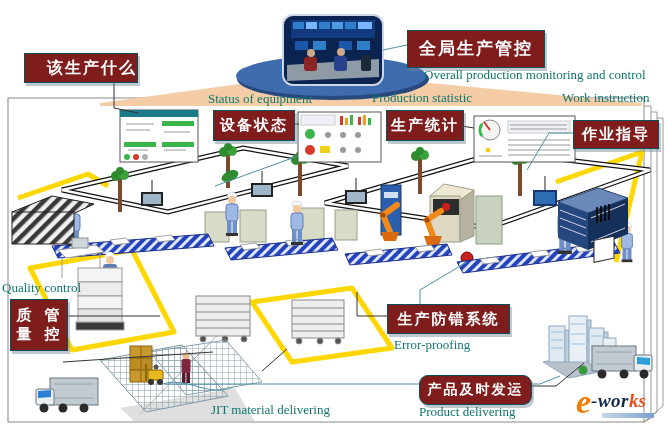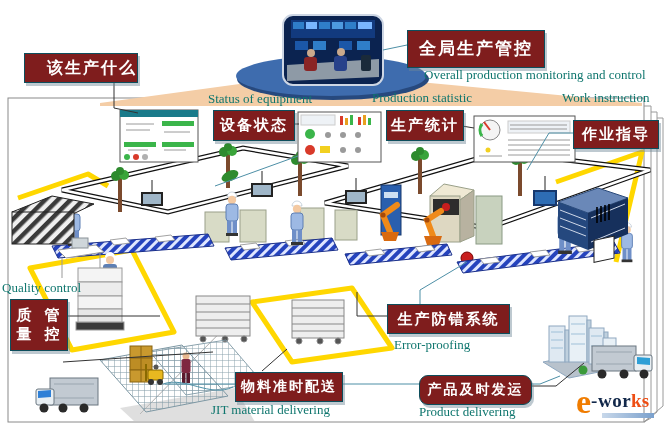--- a/index.html
+++ b/index.html
@@ -6,21 +6,21 @@
   #app{position:relative;width:667px;height:444px;background:#fff;overflow:hidden;
        font-family:"Liberation Sans",sans-serif;}
   #scene{position:absolute;left:0;top:0;width:667px;height:444px;}
   .box{position:absolute;background:#7f1d1d;color:#fff;font-weight:bold;
        font-family:"DejaVu Sans",sans-serif;display:flex;align-items:center;justify-content:center;
        border:1px solid #0d4e5c;box-shadow:2px 3px 0 rgba(110,135,150,.45);
        letter-spacing:2px;line-height:1.25;text-align:center;z-index:5;}
   .en{position:absolute;color:#0f766e;font-family:"Liberation Serif",serif;font-size:13px;
       white-space:nowrap;z-index:5;}
   #logo{position:absolute;left:576px;top:390px;z-index:6;font-family:"Liberation Serif",serif;
-        font-weight:bold;}
+        font-style:italic;font-weight:bold;}
   #logo .e{color:#f07c00;font-size:34px;line-height:20px;vertical-align:-6px;}
   #logo .wor{color:#12284a;font-size:19px;letter-spacing:.5px;}
   #logo .ks{color:#ee4e14;font-size:19px;}
   #logo .bar{display:block;margin:1px 0 0 26px;width:52px;height:5px;
         background:linear-gradient(90deg,#c8d8ea,#7aa0cc);}
 </style>
 </head>
 <body>
 
 <div id="app">
@@ -445,21 +445,20 @@
 
   <div class="en" style="left:2px;top:280px;">Quality control</div>
   <div class="box" style="left:10px;top:299px;width:56px;height:50px;font-size:15px;flex-direction:row;">
     <span>质量</span>
     <span>管控</span>
   </div>
 
   <div class="box" style="left:387px;top:304px;width:121px;height:28px;font-size:15px;">生产防错系统</div>
   <div class="en" style="left:394px;top:337px;">Error-proofing</div>
 
-  <div class="box" style="left:235px;top:372px;width:106px;height:28px;font-size:14px;">物料准时配送</div>
   <div class="en" style="left:211px;top:402px;">JIT material delivering</div>
 
   <div class="box" style="left:419px;top:375px;width:111px;height:28px;font-size:14px;border-radius:9px;">产品及时发运</div>
   <div class="en" style="left:419px;top:404px;">Product delivering</div>
 
   <div id="logo">
     <span class="e">e</span><span class="wor">-wor</span><span class="ks">ks</span>
     <span class="bar"></span>
   </div>
 </div>

